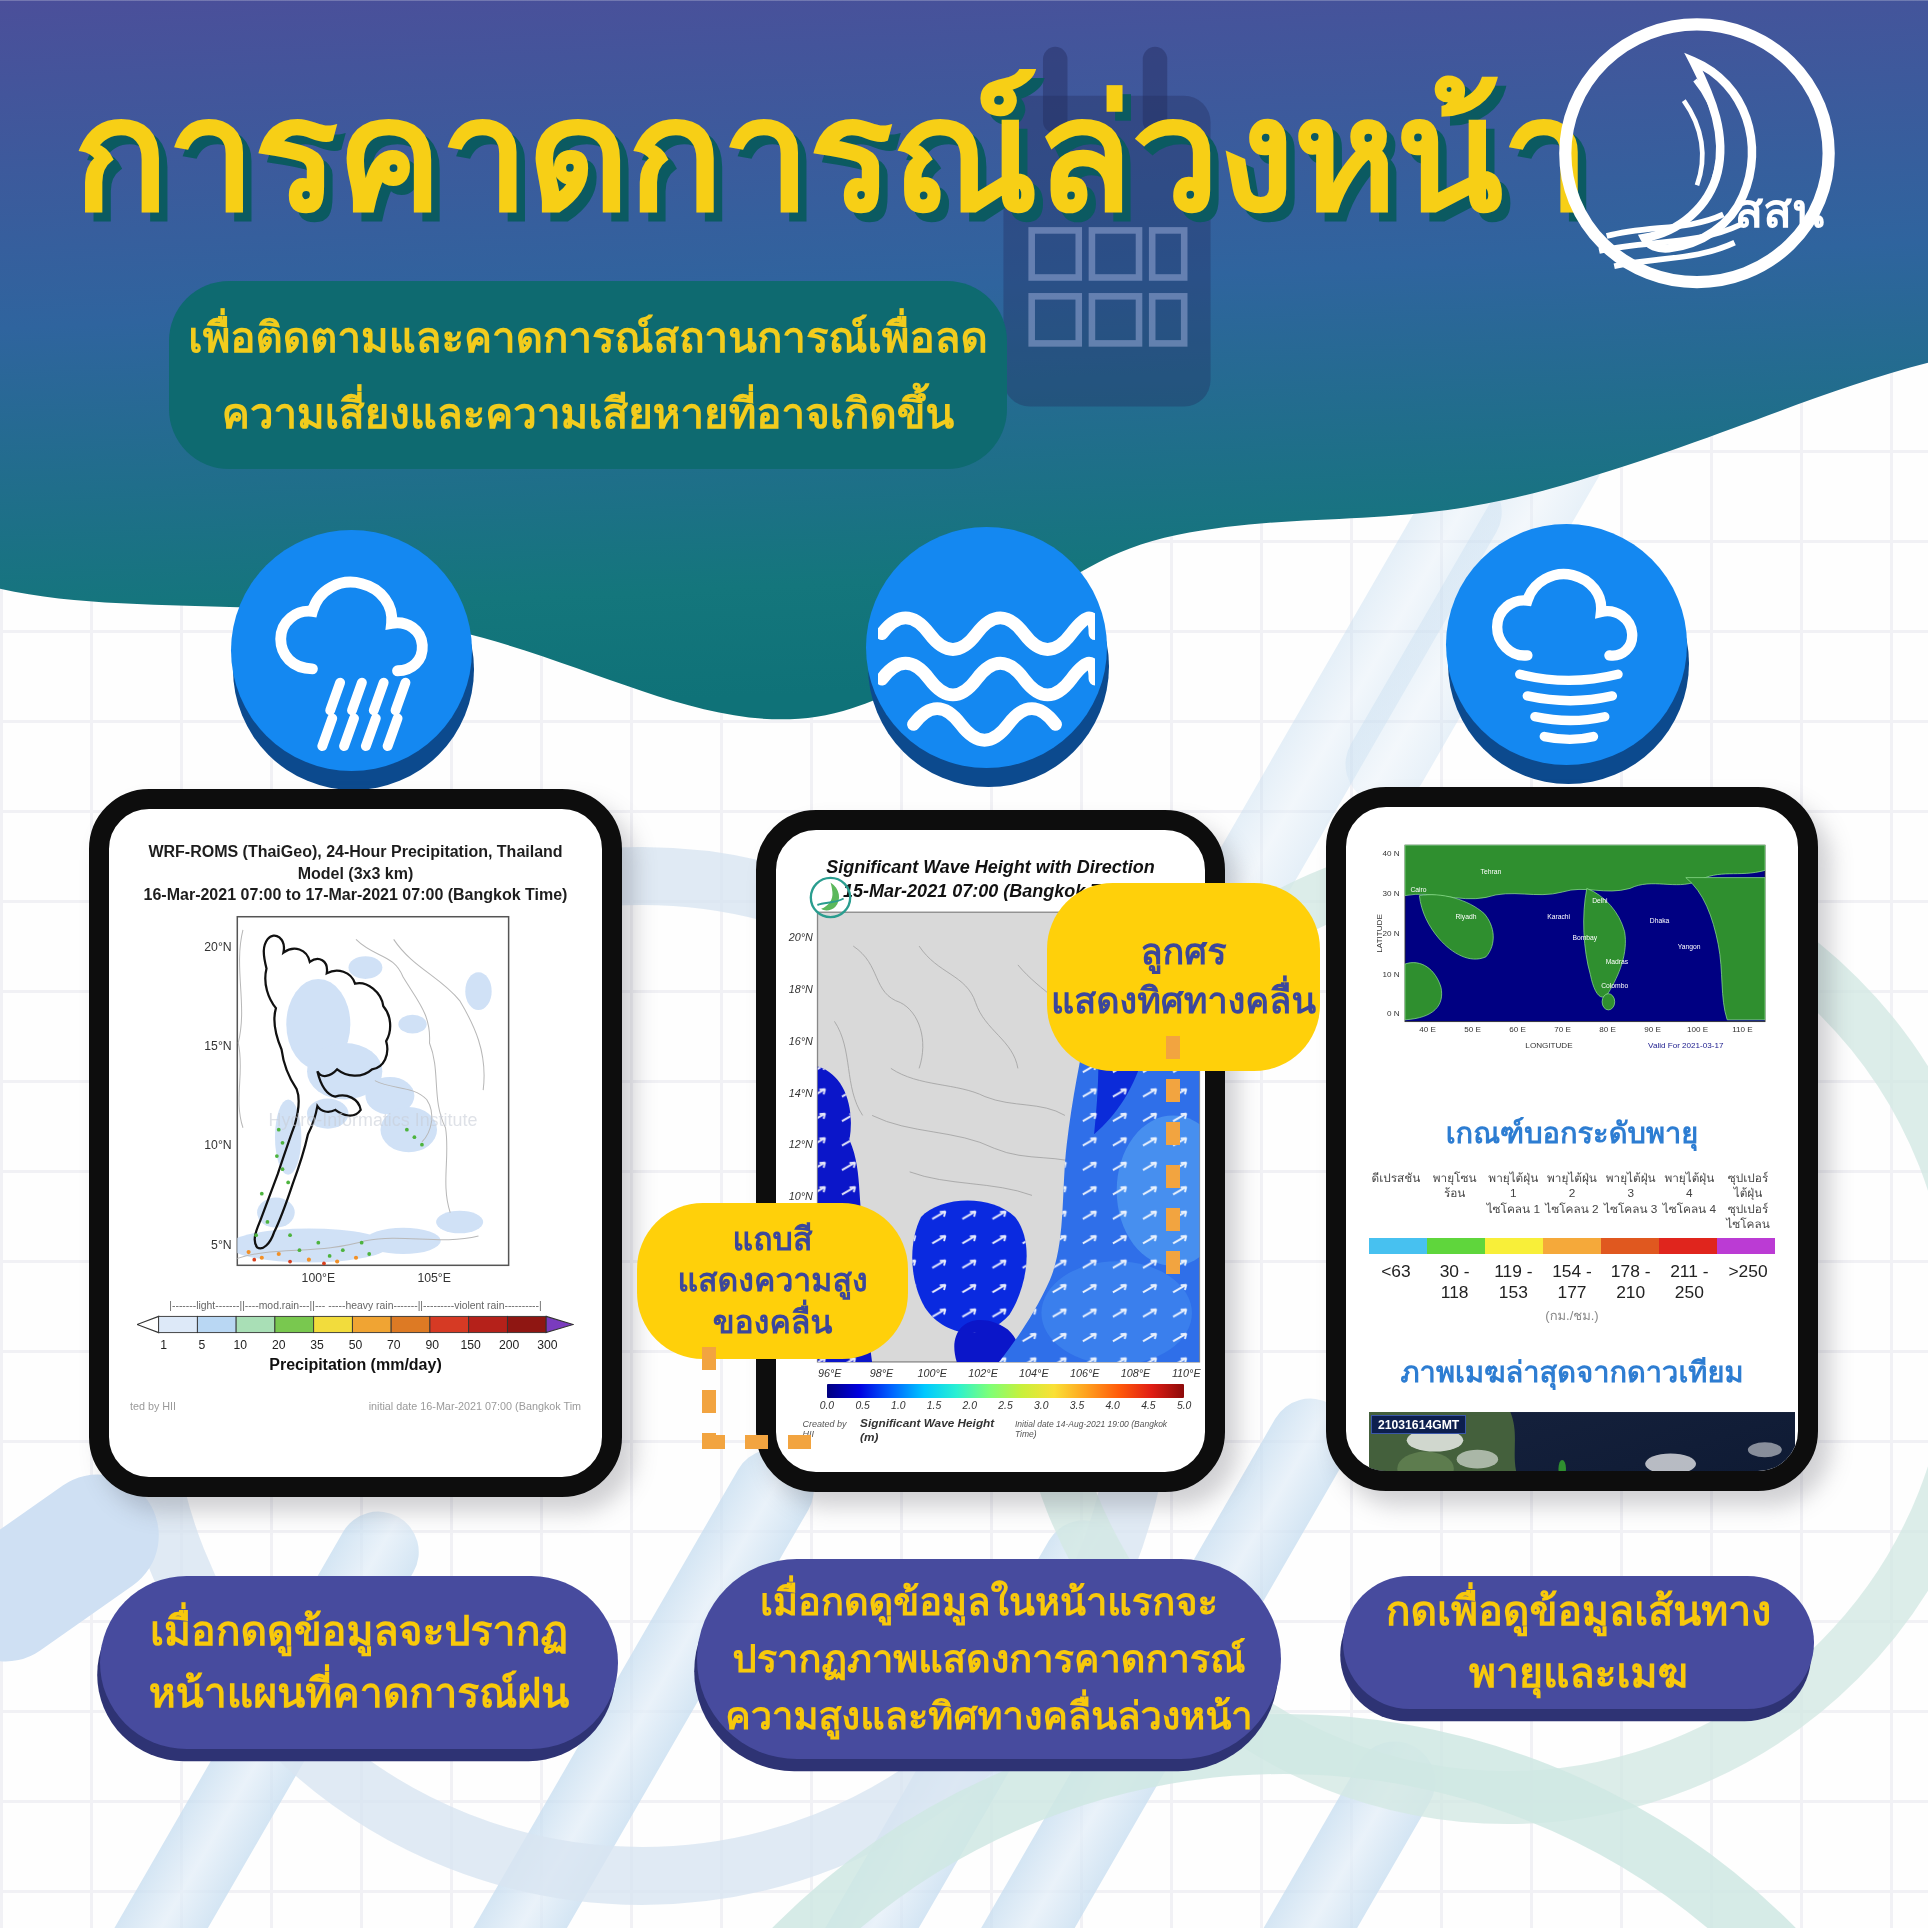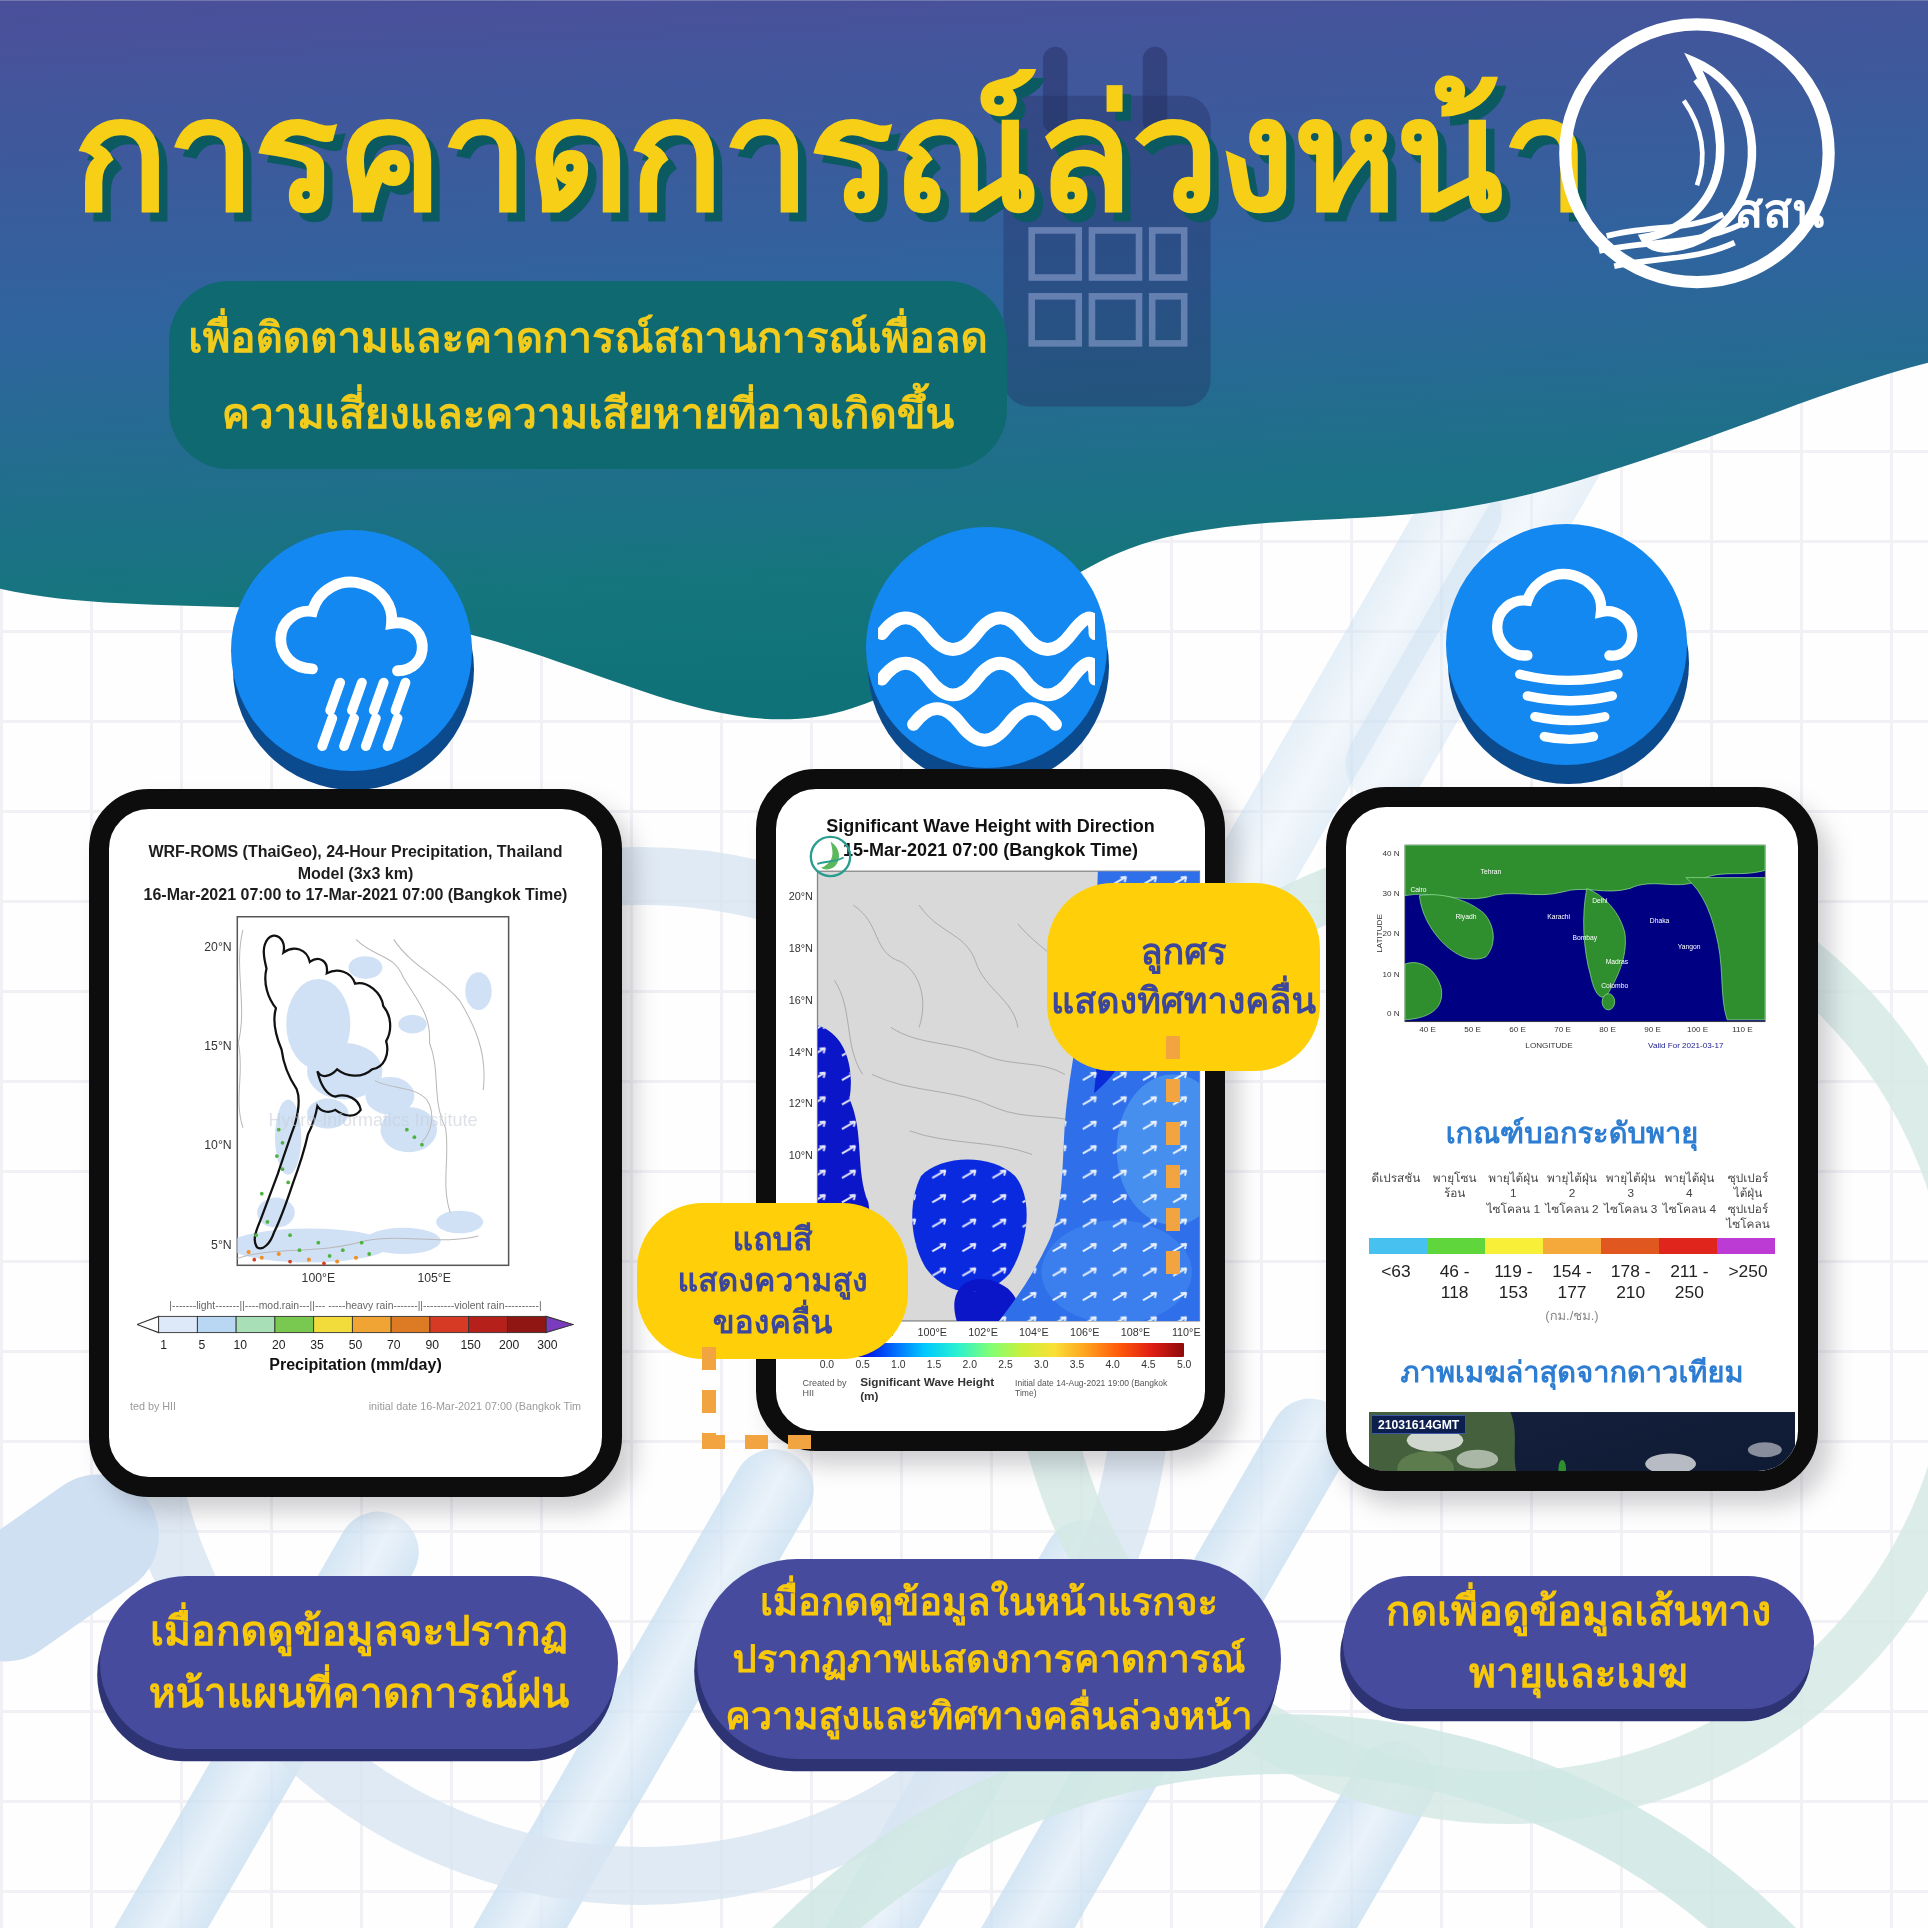--- a/index.html
+++ b/index.html
@@ -28,21 +28,21 @@
   .subtitle-box div{color:#F2CC1D;font-size:42px;font-weight:600;white-space:nowrap;}
   
   .icon{position:absolute;width:245px;height:262px;z-index:4;}
   .icon .back{position:absolute;left:1.9px;top:19px;width:241px;height:241px;border-radius:50%;background:#0C4A8E;}
   .icon .face{position:absolute;left:0;top:0;width:241px;height:241px;border-radius:50%;
               background:#1488F1;overflow:hidden;display:flex;align-items:center;justify-content:center;}
   
   .card{position:absolute;background:#fff;border:20px solid #0D0D0D;border-radius:60px;
         box-shadow:13px 15px 22.6px rgba(90,90,100,.28);z-index:5;box-sizing:border-box;overflow:hidden;}
   .card1{left:89px;top:789px;width:533px;height:708px;padding:32px 19px 0;}
-  .card2{left:756px;top:769px;width:469px;height:682px;padding:24.5px 1.9px 0;}
+  .card2{left:756px;top:810px;width:469px;height:682px;padding:24.5px 1.9px 0;font-style:italic;}
   .card3{left:1326px;top:787px;width:492px;height:704px;padding:26px 22.6px 0;}
   .m-title{font-size:16px;line-height:1.35;font-weight:600;color:#1d1d1d;text-align:center;}
   .m2-title{font-size:18px;line-height:1.38;font-weight:700;color:#111;text-align:center;}
   .plot-wrap{display:flex;justify-content:center;}
   .m1-scaletext{margin-top:11.3px;font-size:10.4px;color:#666;text-align:center;white-space:nowrap;overflow:hidden;}
   .m1-cb{margin:3.8px 9.4px 0;}
   .m1-ticks{position:relative;height:16px;margin:0 9.4px;font-size:12.2px;color:#222;}
   .m1-ticks span{position:absolute;transform:translateX(-50%);}
   .m1-cblabel{text-align:center;font-size:16px;font-weight:700;color:#111;margin-top:1.9px;}
   .m1-credits{display:flex;justify-content:space-between;font-size:10.8px;color:#9a9a9a;margin:26px 1.9px 0;}
@@ -474,21 +474,21 @@
       <div class="sc-bar" style="background: rgb(71, 193, 240);"></div>
       <div class="sc-bar" style="background: rgb(95, 214, 60);"></div>
       <div class="sc-bar" style="background: rgb(248, 239, 57);"></div>
       <div class="sc-bar" style="background: rgb(245, 169, 58);"></div>
       <div class="sc-bar" style="background: rgb(224, 88, 31);"></div>
       <div class="sc-bar" style="background: rgb(224, 37, 29);"></div>
       <div class="sc-bar" style="background: rgb(187, 59, 212);"></div>
     </div>
     <div class="sc-grid" style="margin-top:0;">
       <div class="sc-rng">&lt;63</div>
-      <div class="sc-rng">46 - 118</div>
+      <div class="sc-rng">30 - 118</div>
       <div class="sc-rng">119 - 153</div>
       <div class="sc-rng">154 - 177</div>
       <div class="sc-rng">178 - 210</div>
       <div class="sc-rng">211 - 250</div>
       <div class="sc-rng">&gt;250</div>
     </div>
     <div class="sc-grid" style="margin-top:0;">
       <div></div>
         <div></div>
         <div></div>

